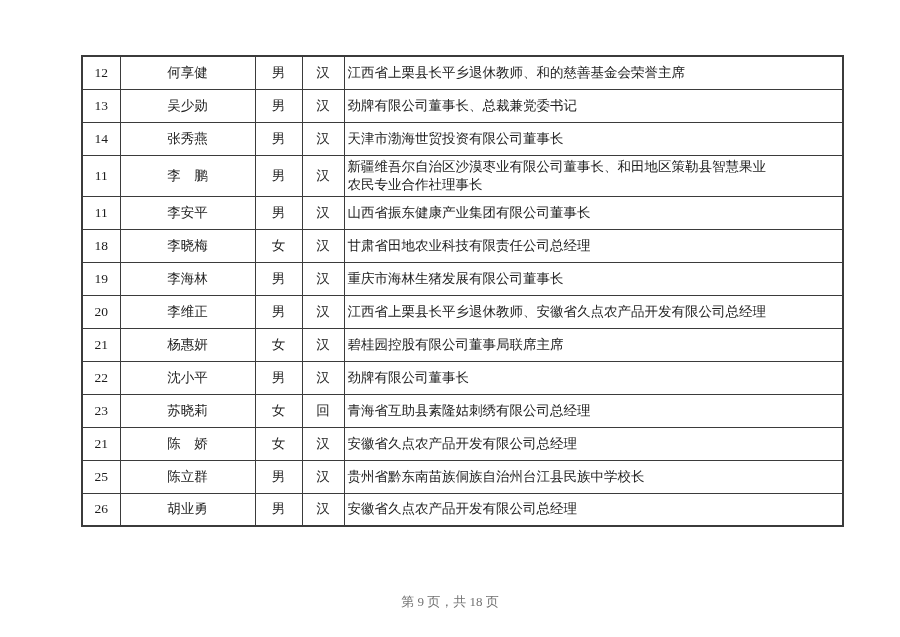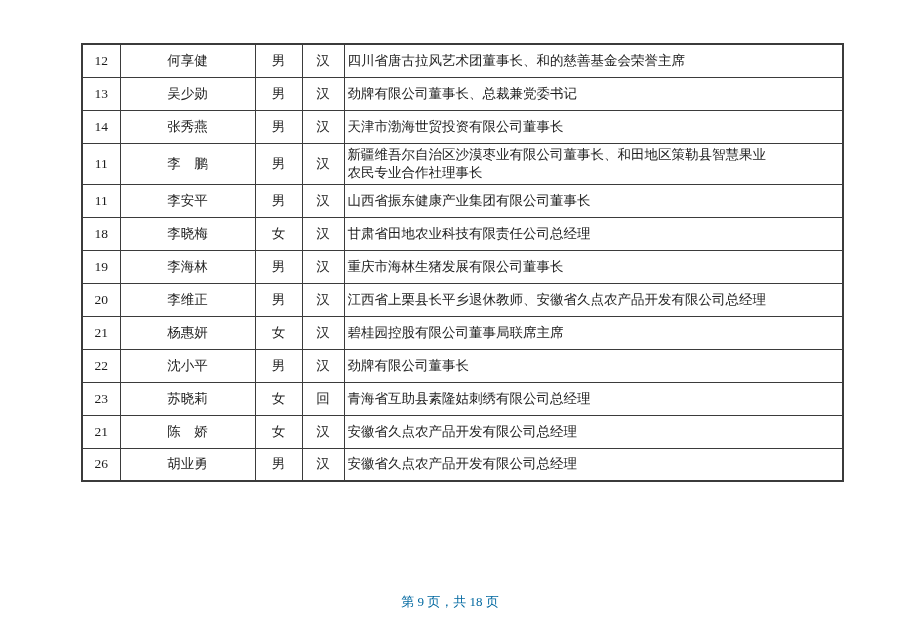--- a/index.html
+++ b/index.html
@@ -16,21 +16,21 @@
     overflow: hidden;
   }
   .page {
     position: absolute;
     inset: 0;
     background: #ffffff;
   }
   .table-wrap {
     position: absolute;
     left: 56px;
-    top: 43px;
+    top: 55px;
     width: 761px;
     padding-left: 25px;
   }
   table.roster {
     border-collapse: collapse;
     table-layout: fixed;
     width: 761px;
     border: 2px solid #3b3b3b;
   }
   table.roster td {
@@ -60,21 +60,21 @@
     padding-right: 4px;
     white-space: pre-line;
   }
   .footer {
     position: absolute;
     left: 0;
     top: 593px;
     width: 900px;
     text-align: center;
     font-size: 13px;
-    color: #0369a1;
+    color: #737373;
   }
 </style>
 </head>
 <body>
 
 <div class="page">
 
   <div class="table-wrap">
     <table class="roster">
       <colgroup>
@@ -83,21 +83,21 @@
         <col style="width:47px">
         <col style="width:42px">
         <col style="width:499px">
       </colgroup>
       <tbody>
           <tr>
             <td class="col-no">12</td>
             <td class="col-name">何享健</td>
             <td class="col-gender">男</td>
             <td class="col-ethnicity">汉</td>
-            <td class="col-desc">四川省唐古拉风艺术团董事长、和的慈善基金会荣誉主席</td>
+            <td class="col-desc">江西省上栗县长平乡退休教师、和的慈善基金会荣誉主席</td>
           </tr>
           <tr>
             <td class="col-no">13</td>
             <td class="col-name">吴少勋</td>
             <td class="col-gender">男</td>
             <td class="col-ethnicity">汉</td>
             <td class="col-desc">劲牌有限公司董事长、总裁兼党委书记</td>
           </tr>
           <tr>
             <td class="col-no">14</td>
@@ -164,20 +164,27 @@
             <td class="col-desc">青海省互助县素隆姑刺绣有限公司总经理</td>
           </tr>
           <tr>
             <td class="col-no">21</td>
             <td class="col-name">陈　娇</td>
             <td class="col-gender">女</td>
             <td class="col-ethnicity">汉</td>
             <td class="col-desc">安徽省久点农产品开发有限公司总经理</td>
           </tr>
           <tr>
+            <td class="col-no">25</td>
+            <td class="col-name">陈立群</td>
+            <td class="col-gender">男</td>
+            <td class="col-ethnicity">汉</td>
+            <td class="col-desc">贵州省黔东南苗族侗族自治州台江县民族中学校长</td>
+          </tr>
+          <tr>
             <td class="col-no">26</td>
             <td class="col-name">胡业勇</td>
             <td class="col-gender">男</td>
             <td class="col-ethnicity">汉</td>
             <td class="col-desc">安徽省久点农产品开发有限公司总经理</td>
           </tr>
         </tbody>
     </table>
   </div>
 

